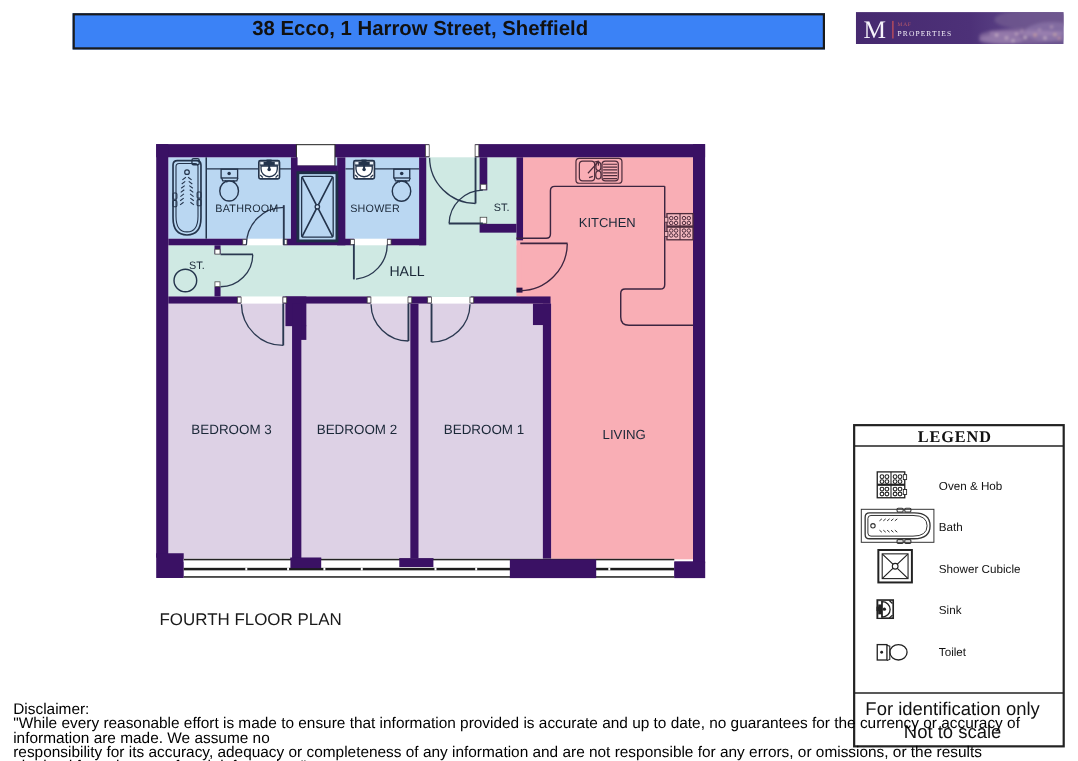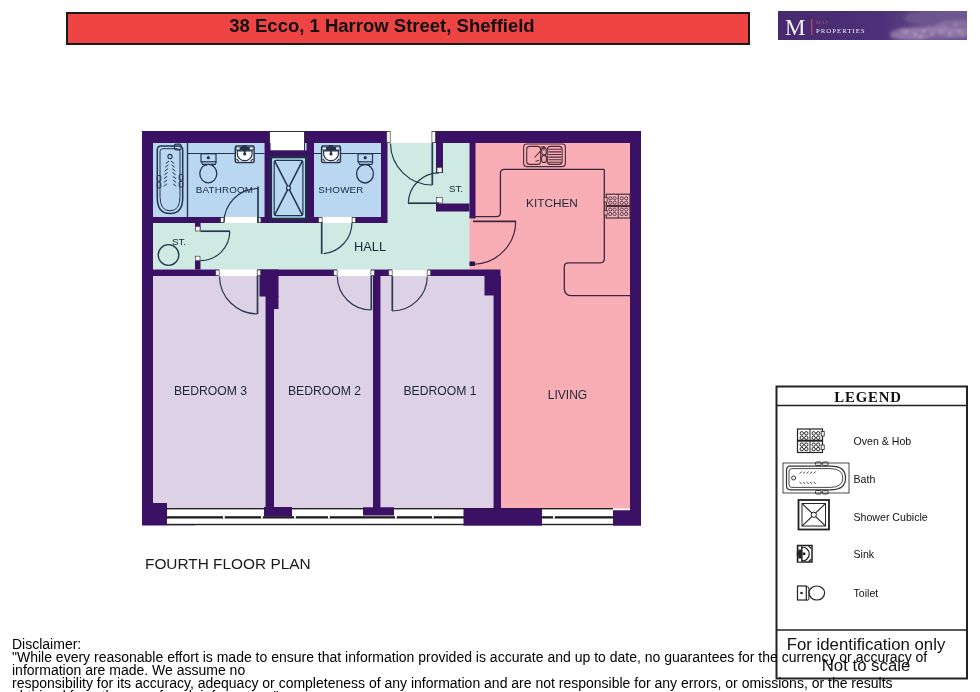--- a/index.html
+++ b/index.html
@@ -1,20 +1,20 @@
 <!DOCTYPE html>
 <html><head>
 <meta charset="utf-8">
 <style>
   html,body{margin:0;padding:0;}
   body{width:980px;height:692px;position:relative;background:#ffffff;
        font-family:"Liberation Sans",sans-serif;overflow:hidden;-webkit-font-smoothing:antialiased;}
   .abs{position:absolute;}
   #titlebar{left:66px;top:12px;width:684px;height:33px;border:2px solid #1a1a1a;
-            box-sizing:border-box;background:#ef4444;text-align:center;
+            box-sizing:border-box;background:#3b82f6;text-align:center;
             font-weight:bold;font-size:18.5px;color:#111;line-height:23px;
             padding-right:52px;}
   #disclaimer{left:12px;top:638px;width:930px;font-size:14px;color:#000;line-height:13px;}
 </style>
 </head>
 <body>
 
 <div id="titlebar" class="abs">38 Ecco, 1 Harrow Street, Sheffield</div>
 
 <svg class="abs" style="left:778px;top:11px;" width="189" height="29" viewBox="0 0 189 29">

